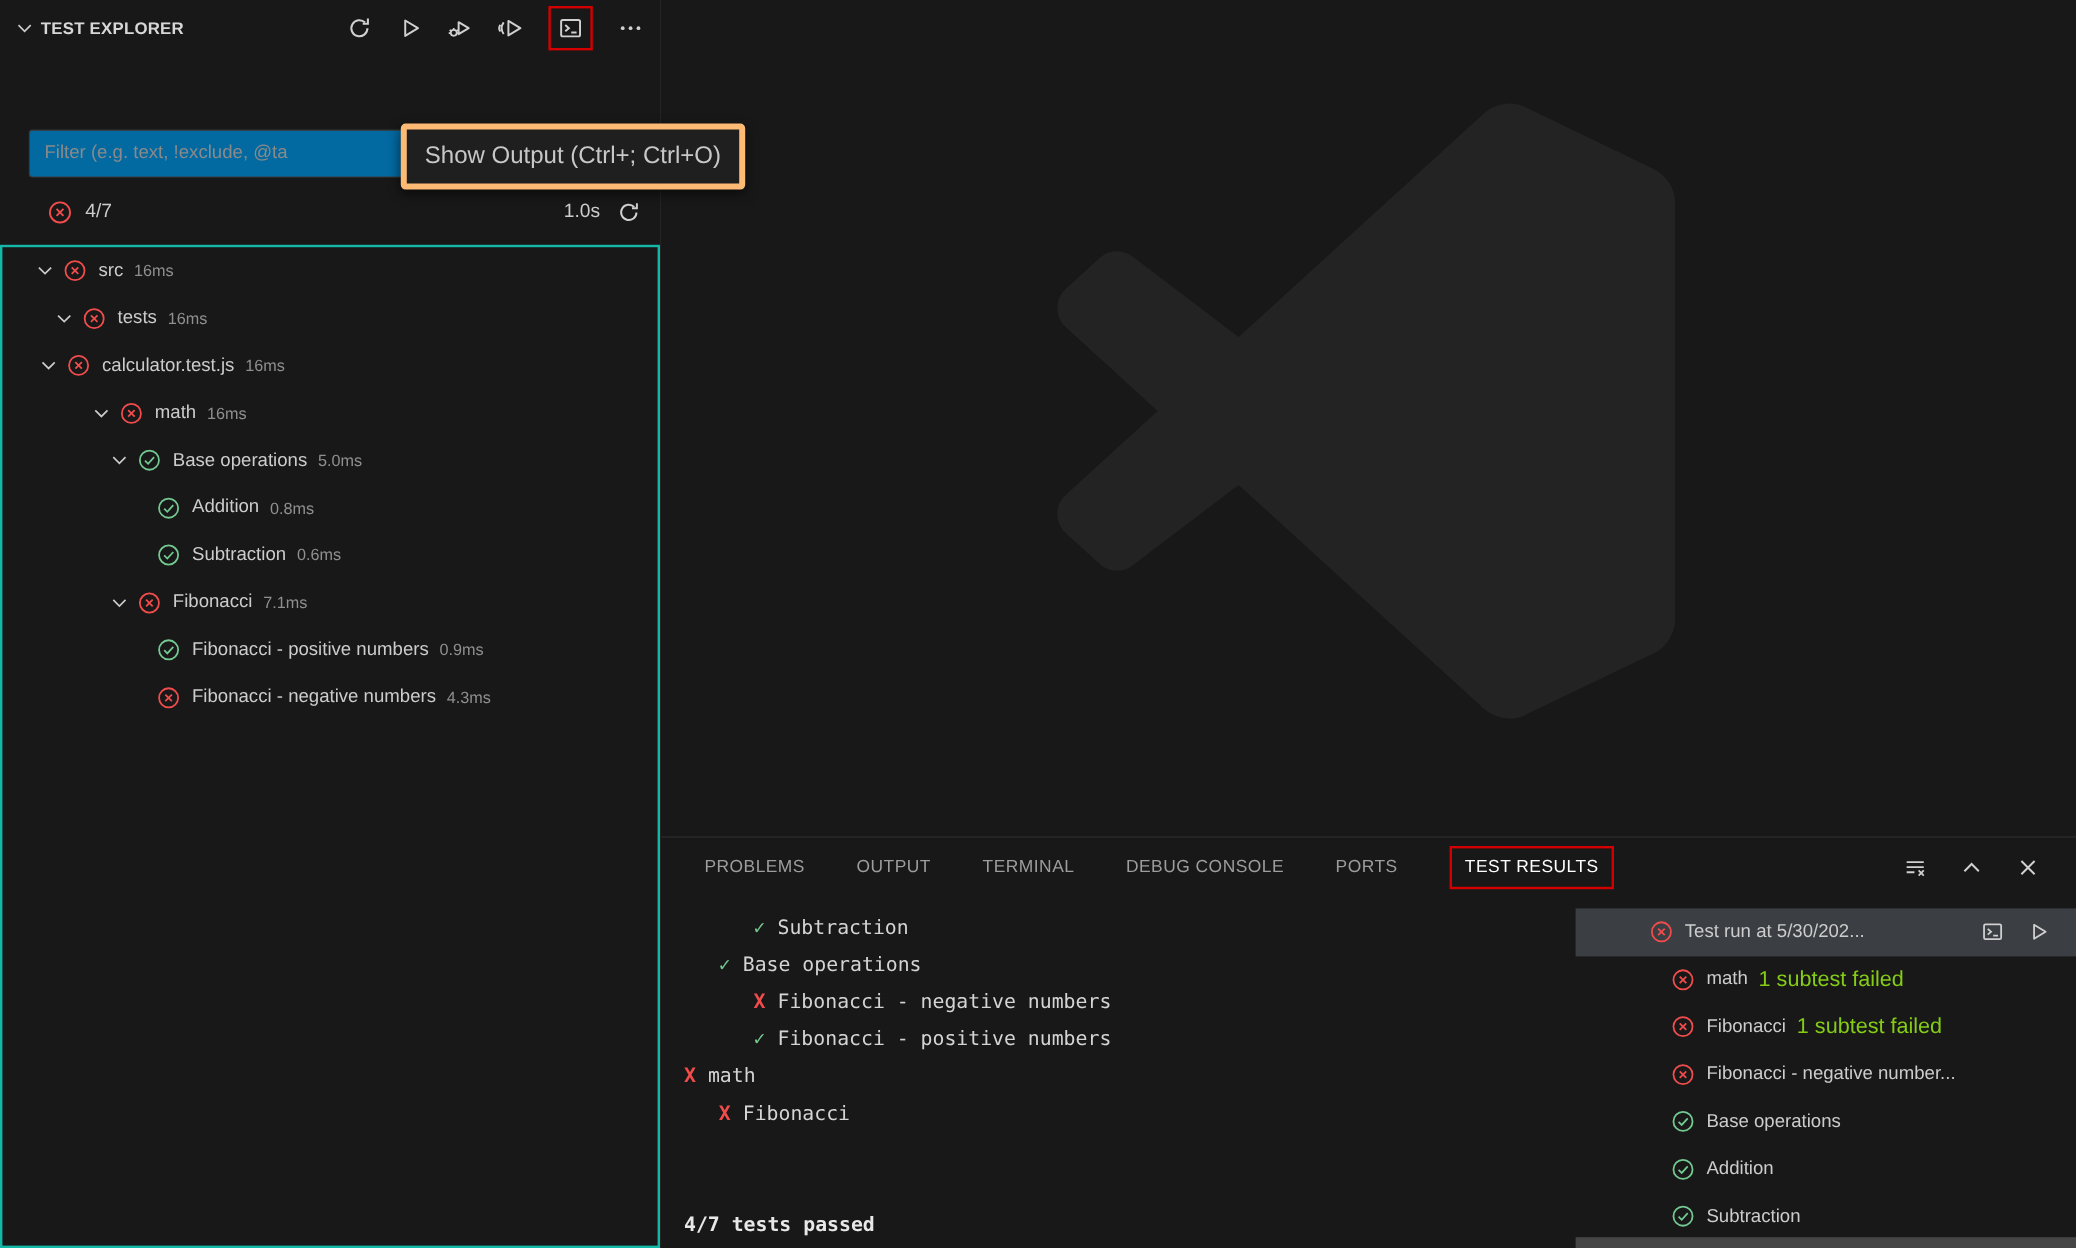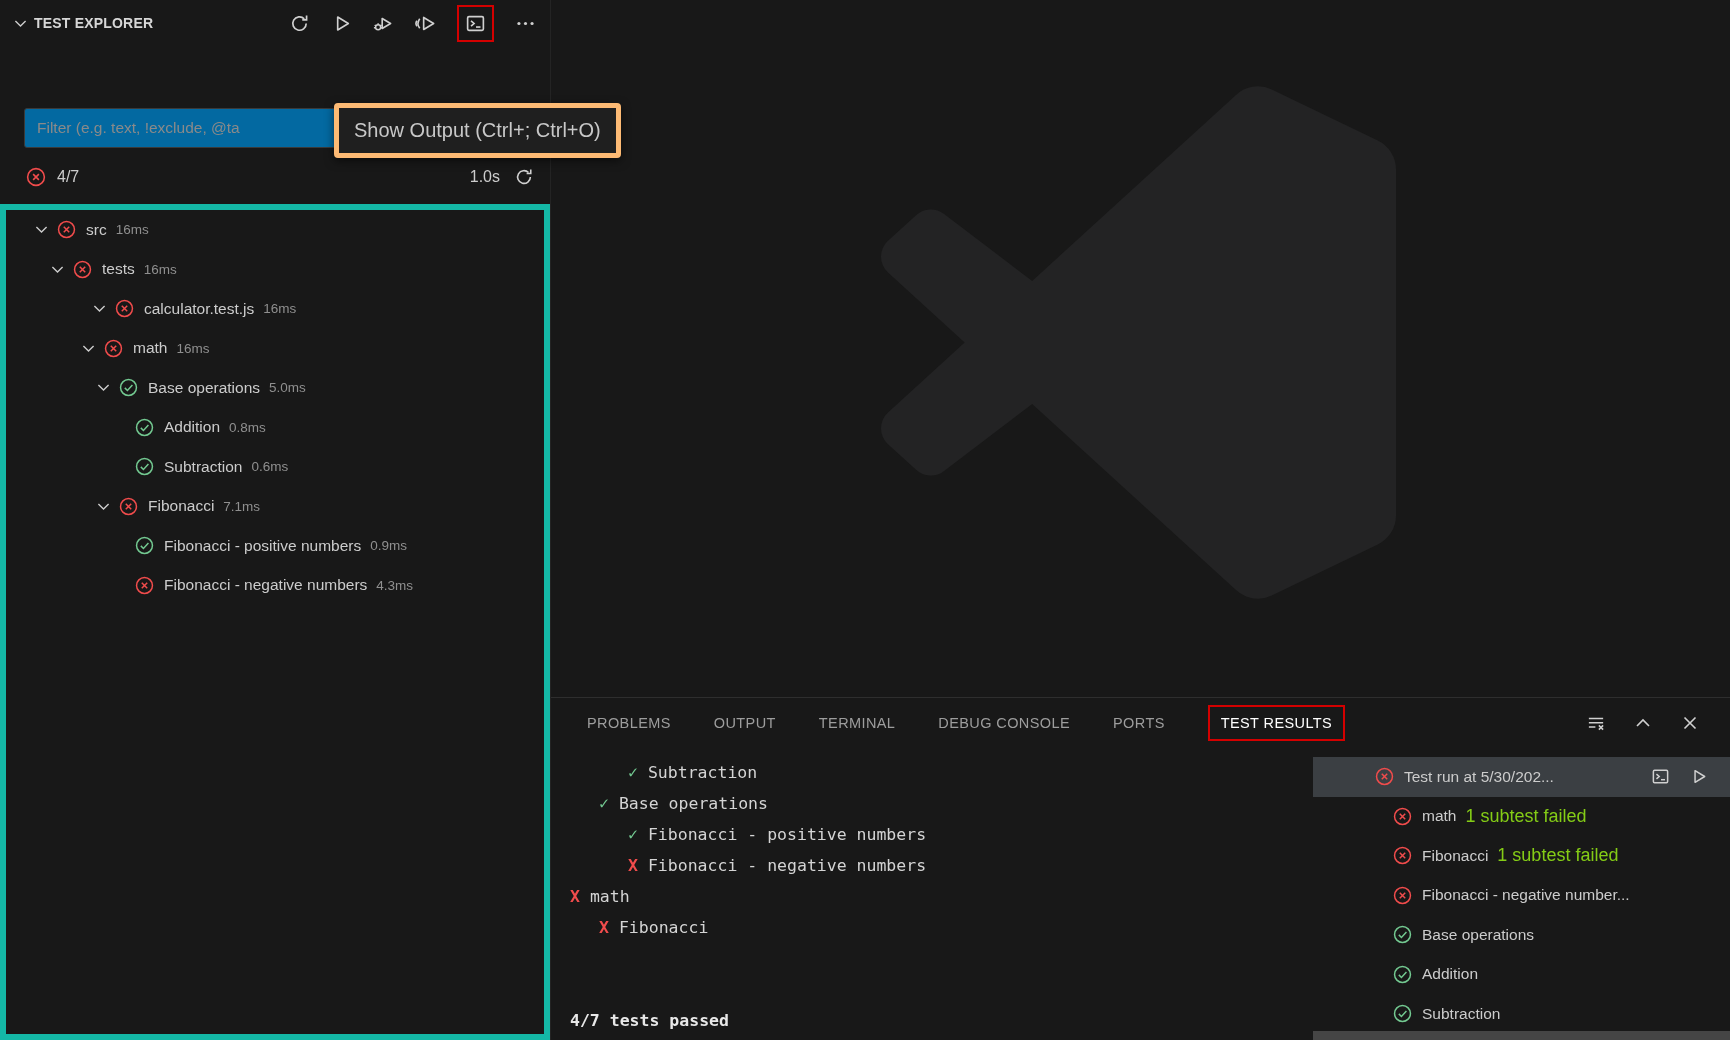--- a/index.html
+++ b/index.html
@@ -21,35 +21,35 @@
   .sb-title-row .ic{width:20px;height:20px}
   .section-row{display:flex;align-items:center;height:46px;padding:0 14px 0 12px}
   .section-twistie{color:#ccc;margin-right:5px}
   .section-twistie .ic{width:17px;height:17px}
   .section-title{font-weight:700;font-size:14px;color:#d7d7d7;letter-spacing:.2px}
   .toolbar{margin-left:auto;display:flex;align-items:center;gap:21px}
   .toolbar .ic{width:21px;height:21px}
   .filter-input{position:absolute;left:24px;top:108px;width:503px;height:40px;background:#0369a1;border:1px solid #3a3a3a;border-radius:3px;color:#ccc;font-size:15.5px;padding:0 12px;font-family:"Liberation Sans",sans-serif}
   .filter-input::placeholder{color:#8a8a8a}
   .tooltip{position:absolute;left:334px;top:103px;z-index:30;background:#1f1f1f;border:5px solid #fdba74;border-radius:4px;padding:11px 15px;font-size:20px;color:#c8c8c8;white-space:nowrap;box-shadow:0 3px 10px rgba(0,0,0,.55)}
-  .status-row{position:absolute;left:0;top:158px;width:100%;height:38px;display:flex;align-items:center;padding:0 16px 0 26px;font-size:16px}
+  .status-row{position:absolute;left:0;top:158px;width:100%;height:38px;display:flex;align-items:center;padding:0 16px 0 40px;font-size:16px}
   .status-row .sticon .ic{width:20px;height:20px}
   .ratio{margin-left:11px;color:#ccc}
   .spacer{flex:1}
   .duration{color:#ccc;margin-right:14px}
   .status-row .icon-btn .ic{width:20px;height:20px}
-  .tree{position:absolute;left:0;top:204px;width:550px;bottom:0;border:6px solid #14b8a6;background:#181818}
+  .tree{position:absolute;left:0;top:204px;width:550px;bottom:0;border:2px solid #14b8a6;background:#181818}
   .trow{display:flex;align-items:center;height:39.5px;cursor:pointer}
   .tw{width:30px;display:flex;justify-content:center;color:#ccc;flex:none}
   .tw .ic{width:17px;height:17px}
   .sticon{width:20px;flex:none;display:flex;justify-content:center}
   .sticon .ic{width:19px;height:19px}
   .tlabel{font-size:15.5px;color:#cccccc;margin-left:10px;white-space:nowrap}
   .ttime{font-size:13.5px;color:#8f8f8f;margin-left:9px;white-space:nowrap}
-  .lvl0{padding-left:20px}.lvl1{padding-left:36px}.lvl2{padding-left:78px}
+  .lvl0{padding-left:20px}.lvl1{padding-left:36px}.lvl2{padding-left:23px}
   .lvl3{padding-left:67px}.lvl4{padding-left:82px}.lvl5{padding-left:98px}
 
   
   .editor{position:absolute;left:551px;top:0;right:0;height:697px;background:#181818;overflow:hidden}
   .watermark{position:absolute;left:330px;top:85px;width:515px;height:515px;fill:#232324}
 
   
   .panel{position:absolute;left:551px;top:697px;right:0;bottom:0;background:#181818;border-top:1px solid #2e2e2e}
   .panel-header{display:flex;align-items:center;height:50px;padding:0 30px 0 36px}
   .tabs{display:flex;align-items:center;gap:43px}
@@ -359,22 +359,22 @@
           <svg class="ic">
             <use href="#i-close"></use>
           </svg>
         </span>
     </div>
   </div>
 
   <div class="output">
     <div class="oline ind2"><span class="omark st-pass">✓</span><span>Subtraction</span></div>
     <div class="oline ind1"><span class="omark st-pass">✓</span><span>Base operations</span></div>
+    <div class="oline ind2"><span class="omark st-fail">X</span><span>Fibonacci - negative numbers</span></div>
     <div class="oline ind2"><span class="omark st-pass">✓</span><span>Fibonacci - positive numbers</span></div>
-    <div class="oline ind2"><span class="omark st-fail">X</span><span>Fibonacci - negative numbers</span></div>
     <div class="oline ind0"><span class="omark st-fail">X</span><span>math</span></div>
     <div class="oline ind1"><span class="omark st-fail">X</span><span>Fibonacci</span></div>
     <div class="oline"></div>
     <div class="oline"></div>
     <div class="oline osummary">4/7 tests passed</div>
   </div>
 
   <div class="results">
     <div class="rrow root">
       <span class="sticon st-fail">

